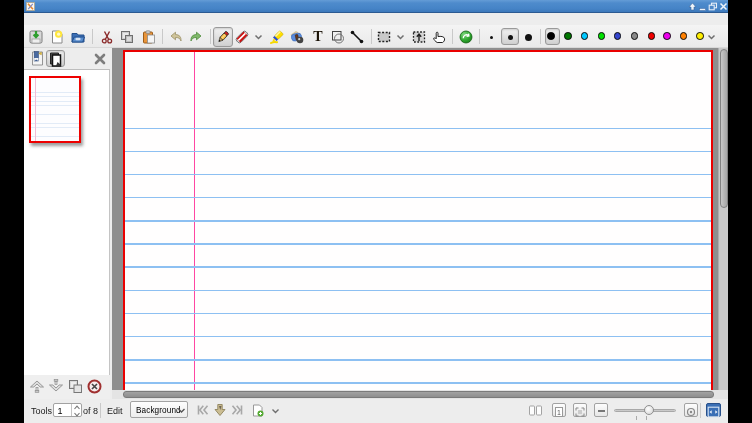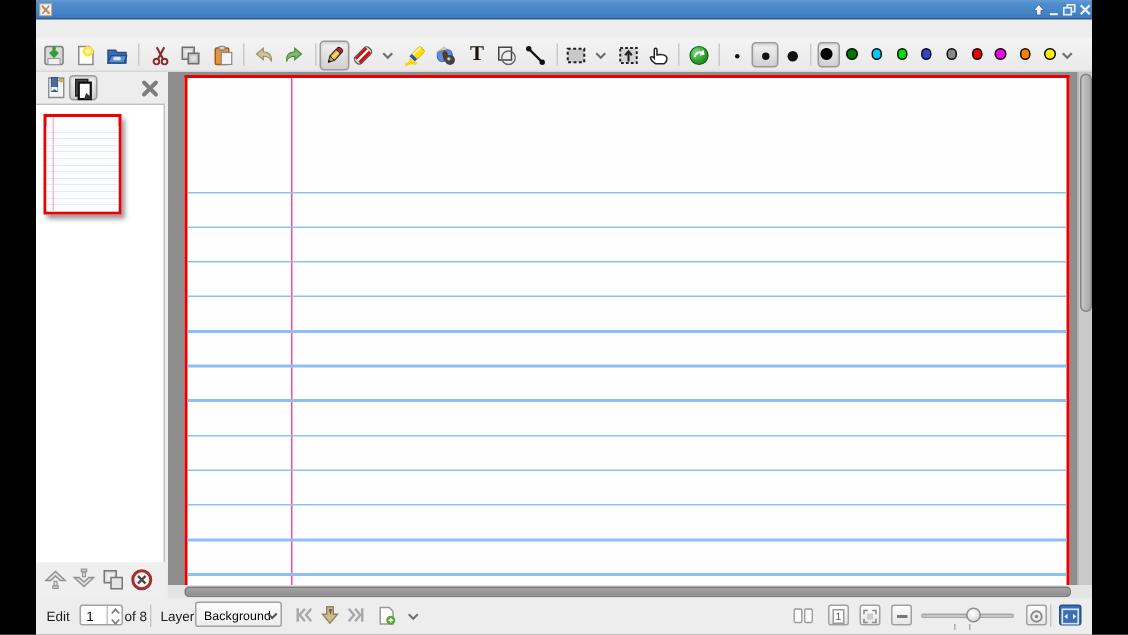--- a/index.html
+++ b/index.html
@@ -300,33 +300,33 @@
       </div>
   </div>
   <div class="abs" id="vsb">
       <div id="vthumb"></div>
     </div>
   <div class="abs" id="hsb">
       <div id="hthumb"></div>
     </div>
 
   <div class="abs" id="status">
-    <span class="lbl" style="left:7px">Edit</span>
+    <span class="lbl" style="left:7px">Tools</span>
     <div class="box" style="left:28.5px; top:4px; width:29px; height:14px;">
       <span style="position:absolute; left:4px; top:1.5px; font-size:9px;">1</span>
       <div style="position:absolute; right:0; top:0; width:10px; height:100%; border-left:1px solid #c4c4c4;">
         <svg width="10" height="14" viewBox="0 0 10 14">
           <path d="M2.5 5 l2.5-2.8 L7.5 5" fill="none" stroke="#777" stroke-width="1.1"></path>
           <path d="M2.5 9 l2.5 2.8 L7.5 9" fill="none" stroke="#777" stroke-width="1.1"></path>
         </svg>
       </div>
     </div>
     <span class="lbl" style="left:59px">of 8</span>
     <div class="sep" style="left:76px; top:4px"></div>
-    <span class="lbl" style="left:83px">Layer</span>
+    <span class="lbl" style="left:83px">Edit</span>
     <div class="box" style="left:106px; top:2px; width:58px; height:17px; background:linear-gradient(#fdfdfd,#ededed);text-align:center;">
       <span style="position:absolute; left:5px; top:3.5px; font-size:8.2px; letter-spacing:0.1px;">Background</span>
       <svg style="position:absolute; right:1px; top:4px" width="9" height="9" viewBox="0 0 9 9">
         <path d="M1.5 3 l3 3 l3-3" stroke="#555" stroke-width="1.4" fill="none"></path>
       </svg>
     </div>
     <svg class="abs" style="left:172px; top:4px" width="14" height="14" viewBox="0 0 14 14">
       <path d="M2.5 2.5 v9" stroke="#a8a8a8" stroke-width="1.6" fill="none"></path>
       <path d="M7.3 2.8 L3.8 7 l3.5 4.2 M11.5 2.8 L8 7 l3.5 4.2" stroke="#a8a8a8" stroke-width="1.6" fill="none"></path>
     </svg>

